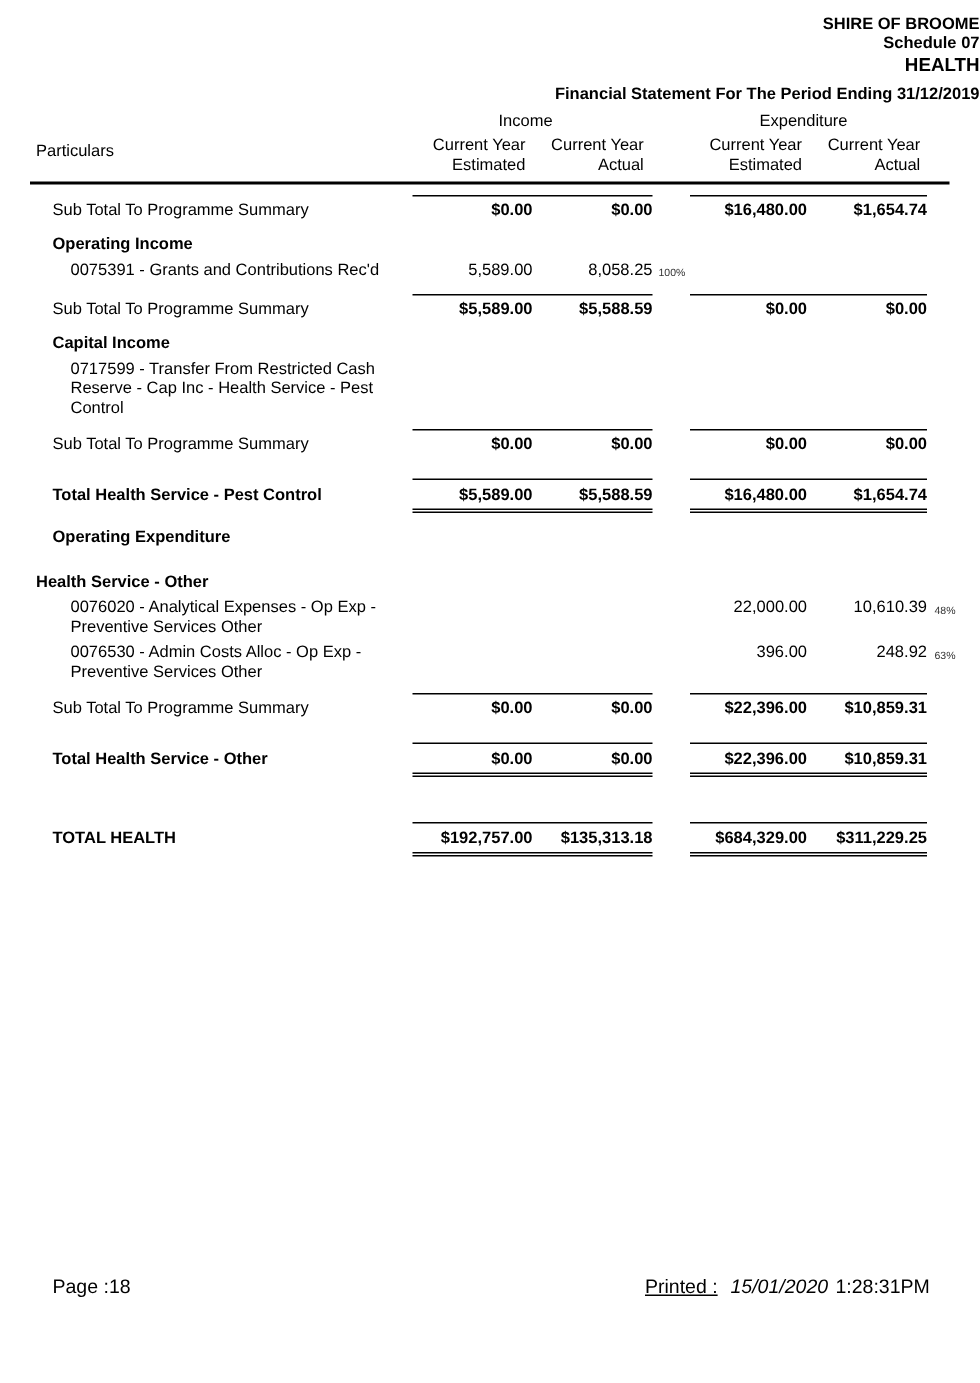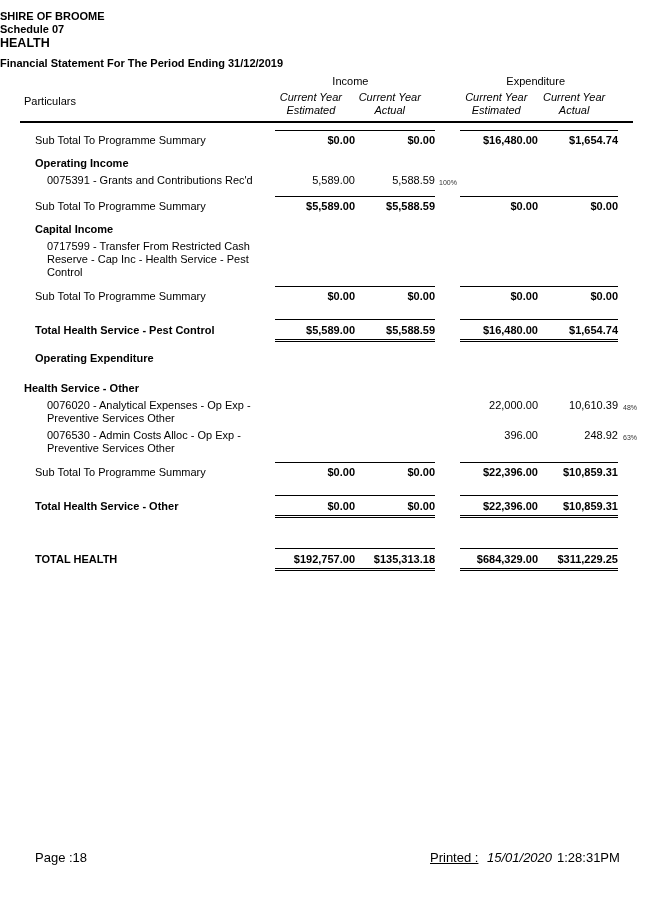--- a/index.html
+++ b/index.html
@@ -1,20 +1,20 @@
 <!DOCTYPE html>
 <html><head>
 <meta charset="utf-8">
 <style>
   html,body{margin:0;padding:0;}
   body{
     width:653px;height:922px;background:#ffffff;position:relative;overflow:hidden;
     font-family:"Liberation Sans","DejaVu Sans",sans-serif;color:#000;font-size:11px;
   }
-  .center{text-align:left;}
+  .center{text-align:right;}
   .doc-header{padding-top:9px;}
   .t-org{font-weight:bold;font-size:11px;line-height:14px;}
   .t-sched{font-weight:bold;font-size:11px;line-height:13px;}
   .t-prog{font-weight:bold;font-size:12.5px;line-height:14px;}
   .t-stmt{font-weight:bold;font-size:11px;line-height:13px;margin-top:7px;}
 
   
   .row{display:flex;align-items:flex-start;}
   .lbl{width:275px;box-sizing:border-box;padding-left:35px;padding-right:8px;line-height:13px;}
   .num{text-align:right;line-height:13px;box-sizing:border-box;}
@@ -25,21 +25,21 @@
   .p2{width:35px;padding-left:5px;}
   .grp{display:flex;}
 
   
   .grp-caption{line-height:13px;text-align:center;}
   .gc-income{width:160px;}
   .gc-exp{width:158px;}
 
   .colhead-row{align-items:flex-end;margin-top:3px;}
   .colhead-row .lbl{padding-left:24px;padding-bottom:9px;}
-  .colhead .ch-line{line-height:13px;text-align:center;font-style:italic;}
+  .colhead .ch-line{line-height:13px;text-align:right;}
 
   .big-rule{margin:4px 0 0 20px;width:613px;border-top:2px solid #000;height:0;}
 
   
   .rt-subtotal{margin-top:7px;}
   .rt-subtotal .grp{border-top:1px solid #000;padding-top:3px;}
   .rt-subtotal .lbl{padding-top:4px;}
   .rt-subtotal .num{font-weight:bold;}
   .rt-subtotal .pcell{padding-top:6px;}
 
@@ -127,21 +127,21 @@
       <div class="lbl">
         <div class="lbl-line">Operating Income</div>
       </div>
     </div>
     <div class="row rt-account">
       <div class="lbl">
         <div class="lbl-line">0075391 - Grants and Contributions Rec'd</div>
       </div>
       <div class="grp">
         <div class="num v1">5,589.00</div>
-        <div class="num v2">5,588.59</div>
+        <div class="num v2">8,058.25</div>
       </div>
       <div class="pcell p1">100%</div>
       <div class="grp">
         <div class="num v3"></div>
         <div class="num v4"></div>
       </div>
       <div class="pcell p2"></div>
     </div>
     <div class="row rt-subtotal">
       <div class="lbl">

